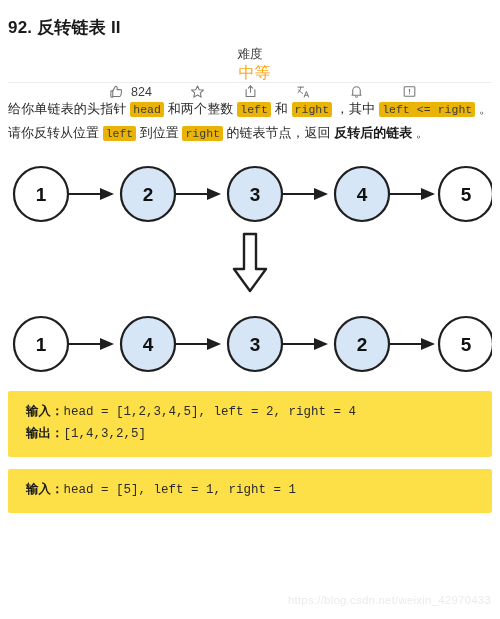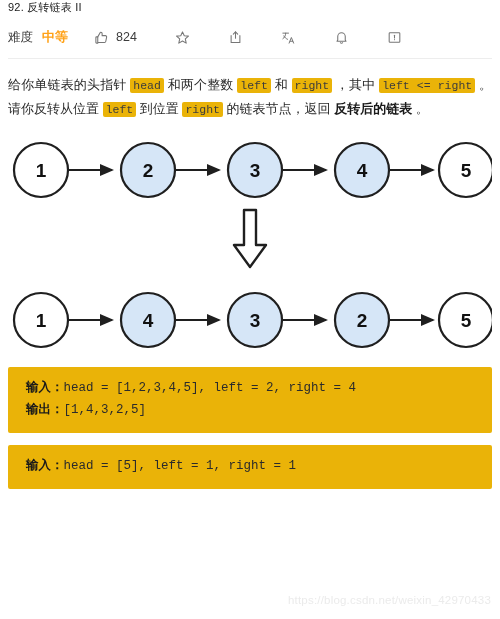--- a/index.html
+++ b/index.html
@@ -18,39 +18,40 @@
   .page {
     position: relative;
     width: 500px;
     height: 619px;
     box-sizing: border-box;
     padding: 0 8px;
   }
 
   
   .title {
-    font-size: 11px;
-    font-weight: normal;
+    font-size: 17px;
+    font-weight: bold;
     color: #1a1a1a;
-    padding-top: 0;
+    padding-top: 16px;
     letter-spacing: 0.2px;
   }
   .meta-row {
     display: flex;
     align-items: center;
     height: 30px;
     margin-top: 7px;
+    flex-direction: column;
   }
   .meta-label {
     font-size: 12.5px;
     color: #3c3c3c;
   }
   .difficulty {
-    font-size: 13px;
-    font-weight: bold;
+    font-size: 16px;
+    font-weight: normal;
     margin-left: 9px;
   }
   .icon-group {
     display: flex;
     align-items: center;
     margin-left: 26px;
     flex: 1;
   }
   .icon-item {
     display: flex;
@@ -104,21 +105,21 @@
   .diagram svg { display: block; }
   .arrow-down-wrap {
     display: flex;
     justify-content: center;
     margin-top: 2px;
     margin-bottom: 2px;
   }
 
   
   .code-block {
-    background: #eab308;
+    background: #fde047;
     border-radius: 2px;
     padding: 10px 0 12px 18px;
     margin-top: 12px;
   }
   .code-line {
     font-family: "Liberation Mono", "DejaVu Sans Mono", monospace;
     font-size: 12.5px;
     line-height: 21px;
     color: #2b2b2b;
     white-space: pre;

